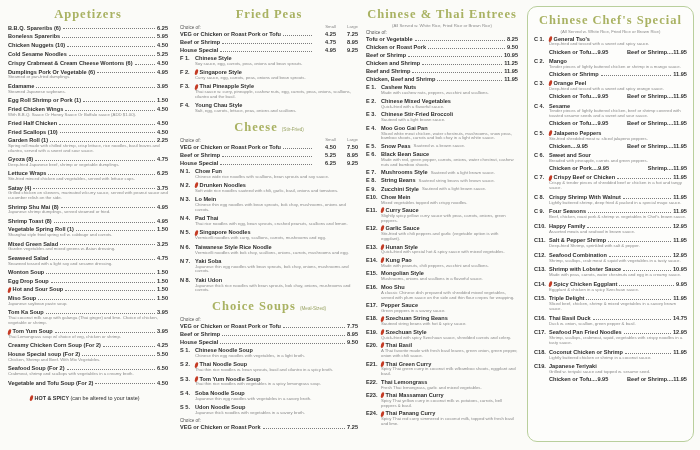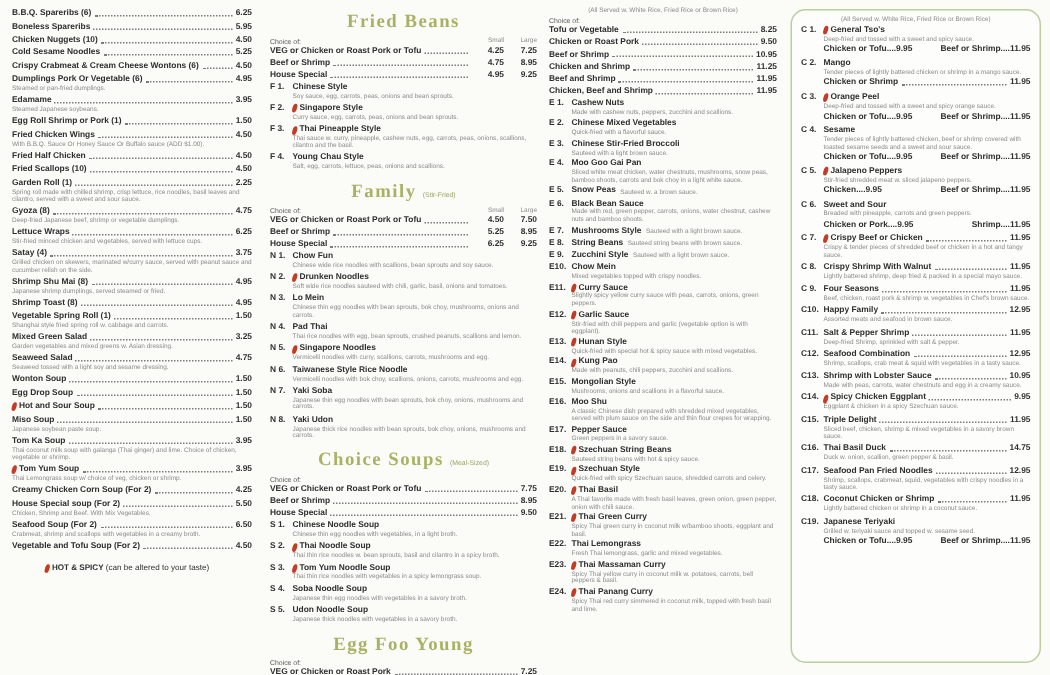--- a/index.html
+++ b/index.html
@@ -42,20 +42,21 @@
   .spicy-note { margin-top:9px; margin-left:22px; font-size:5.4px; display:flex; align-items:center; }
   .spicy-note b { font-size:5.4px; }
   .spicy-note span.rest { font-size:5.4px; font-weight:normal; margin-left:1.5px; }
 </style>
 </head>
 <body>
 
 <div class="page">
 
   <section class="col" id="col1">
+    <h2 class="h">Appetizers</h2>
     <div>
         <div class="item">
           <div class="row">
             <span class="iname">B.B.Q. Spareribs (6)</span>
             <span class="dots"></span>
             <span class="price">6.25</span>
           </div>
         </div>
         <div class="item">
           <div class="row">
@@ -282,21 +283,21 @@
         </div>
       </div>
     <div class="spicy-note">
       <span class="chili"></span>
       <b>HOT &amp; SPICY</b>
       <span class="rest"> (can be altered to your taste)</span>
     </div>
   </section>
 
   <section class="col" id="col2">
-    <h2 class="h">Fried Beans</h2>
+    <h2 class="h">Fried Peas</h2>
     <div>
         <div class="row choicehead">
           <span class="choflbl">Choice of:</span>
           <span class="fill"></span>
           <span class="sizehdr">Small</span>
           <span class="sizehdr">Large</span>
         </div>
         <div class="row choice">
           <span class="choname">VEG or Chicken or Roast Pork or Tofu</span>
           <span class="dots"></span>
@@ -339,21 +340,21 @@
           <div class="idesc ind">Thai sauce w. curry, pineapple, cashew nuts, egg, carrots, peas, onions, scallions, cilantro and the basil.</div>
         </div>
         <div class="item">
           <div class="row">
             <span class="code">F 4.</span>
             <span class="iname">Young Chau Style</span>
           </div>
           <div class="idesc ind">Salt, egg, carrots, lettuce, peas, onions and scallions.</div>
         </div>
       </div>
-    <h2 class="h mt"><span>Family</span> <span class="subt">(Stir-Fried)</span></h2>
+    <h2 class="h mt"><span>Cheese</span> <span class="subt">(Stir-Fried)</span></h2>
     <div>
         <div class="row choicehead">
           <span class="choflbl">Choice of:</span>
           <span class="fill"></span>
           <span class="sizehdr">Small</span>
           <span class="sizehdr">Large</span>
         </div>
         <div class="row choice">
           <span class="choname">VEG or Chicken or Roast Pork or Tofu</span>
           <span class="dots"></span>
@@ -482,34 +483,34 @@
           <div class="idesc ind">Japanese thin egg noodles with vegetables in a savory broth.</div>
         </div>
         <div class="item">
           <div class="row">
             <span class="code">S 5.</span>
             <span class="iname">Udon Noodle Soup</span>
           </div>
           <div class="idesc ind">Japanese thick noodles with vegetables in a savory broth.</div>
         </div>
       </div>
-    <h2 class="h mt">Egg Foo Young</h2>
     <div>
         <div class="row choicehead">
           <span class="choflbl">Choice of:</span>
         </div>
         <div class="row choice">
           <span class="choname">VEG or Chicken or Roast Pork</span>
           <span class="dots"></span>
           <span class="price">7.25</span>
         </div>
       </div>
   </section>
 
   <section class="col" id="col3">
+    <h2 class="h">Chinese &amp; Thai Entrees</h2>
     <div class="subtitle">(All Served w. White Rice, Fried Rice or Brown Rice)</div>
     <div>
         <div class="row choicehead">
           <span class="choflbl">Choice of:</span>
         </div>
         <div class="row choice">
           <span class="choname">Tofu or Vegetable</span>
           <span class="dots"></span>
           <span class="price">8.25</span>
         </div>
@@ -713,20 +714,21 @@
             <span class="code">E24.</span>
             <span class="chili"></span>
             <span class="iname">Thai Panang Curry</span>
           </div>
           <div class="idesc ind">Spicy Thai red curry simmered in coconut milk, topped with fresh basil and lime.</div>
         </div>
       </div>
   </section>
 
   <section class="col" id="col4">
+    <h2 class="h">Chinese Chef's Special</h2>
     <div class="subtitle">(All Served w. White Rice, Fried Rice or Brown Rice)</div>
     <div>
         <div class="item">
           <div class="row">
             <span class="code">C 1.</span>
             <span class="chili"></span>
             <span class="iname">General Tso's</span>
           </div>
           <div class="idesc ind">Deep-fried and tossed with a sweet and spicy sauce.</div>
           <div class="subrow2">

